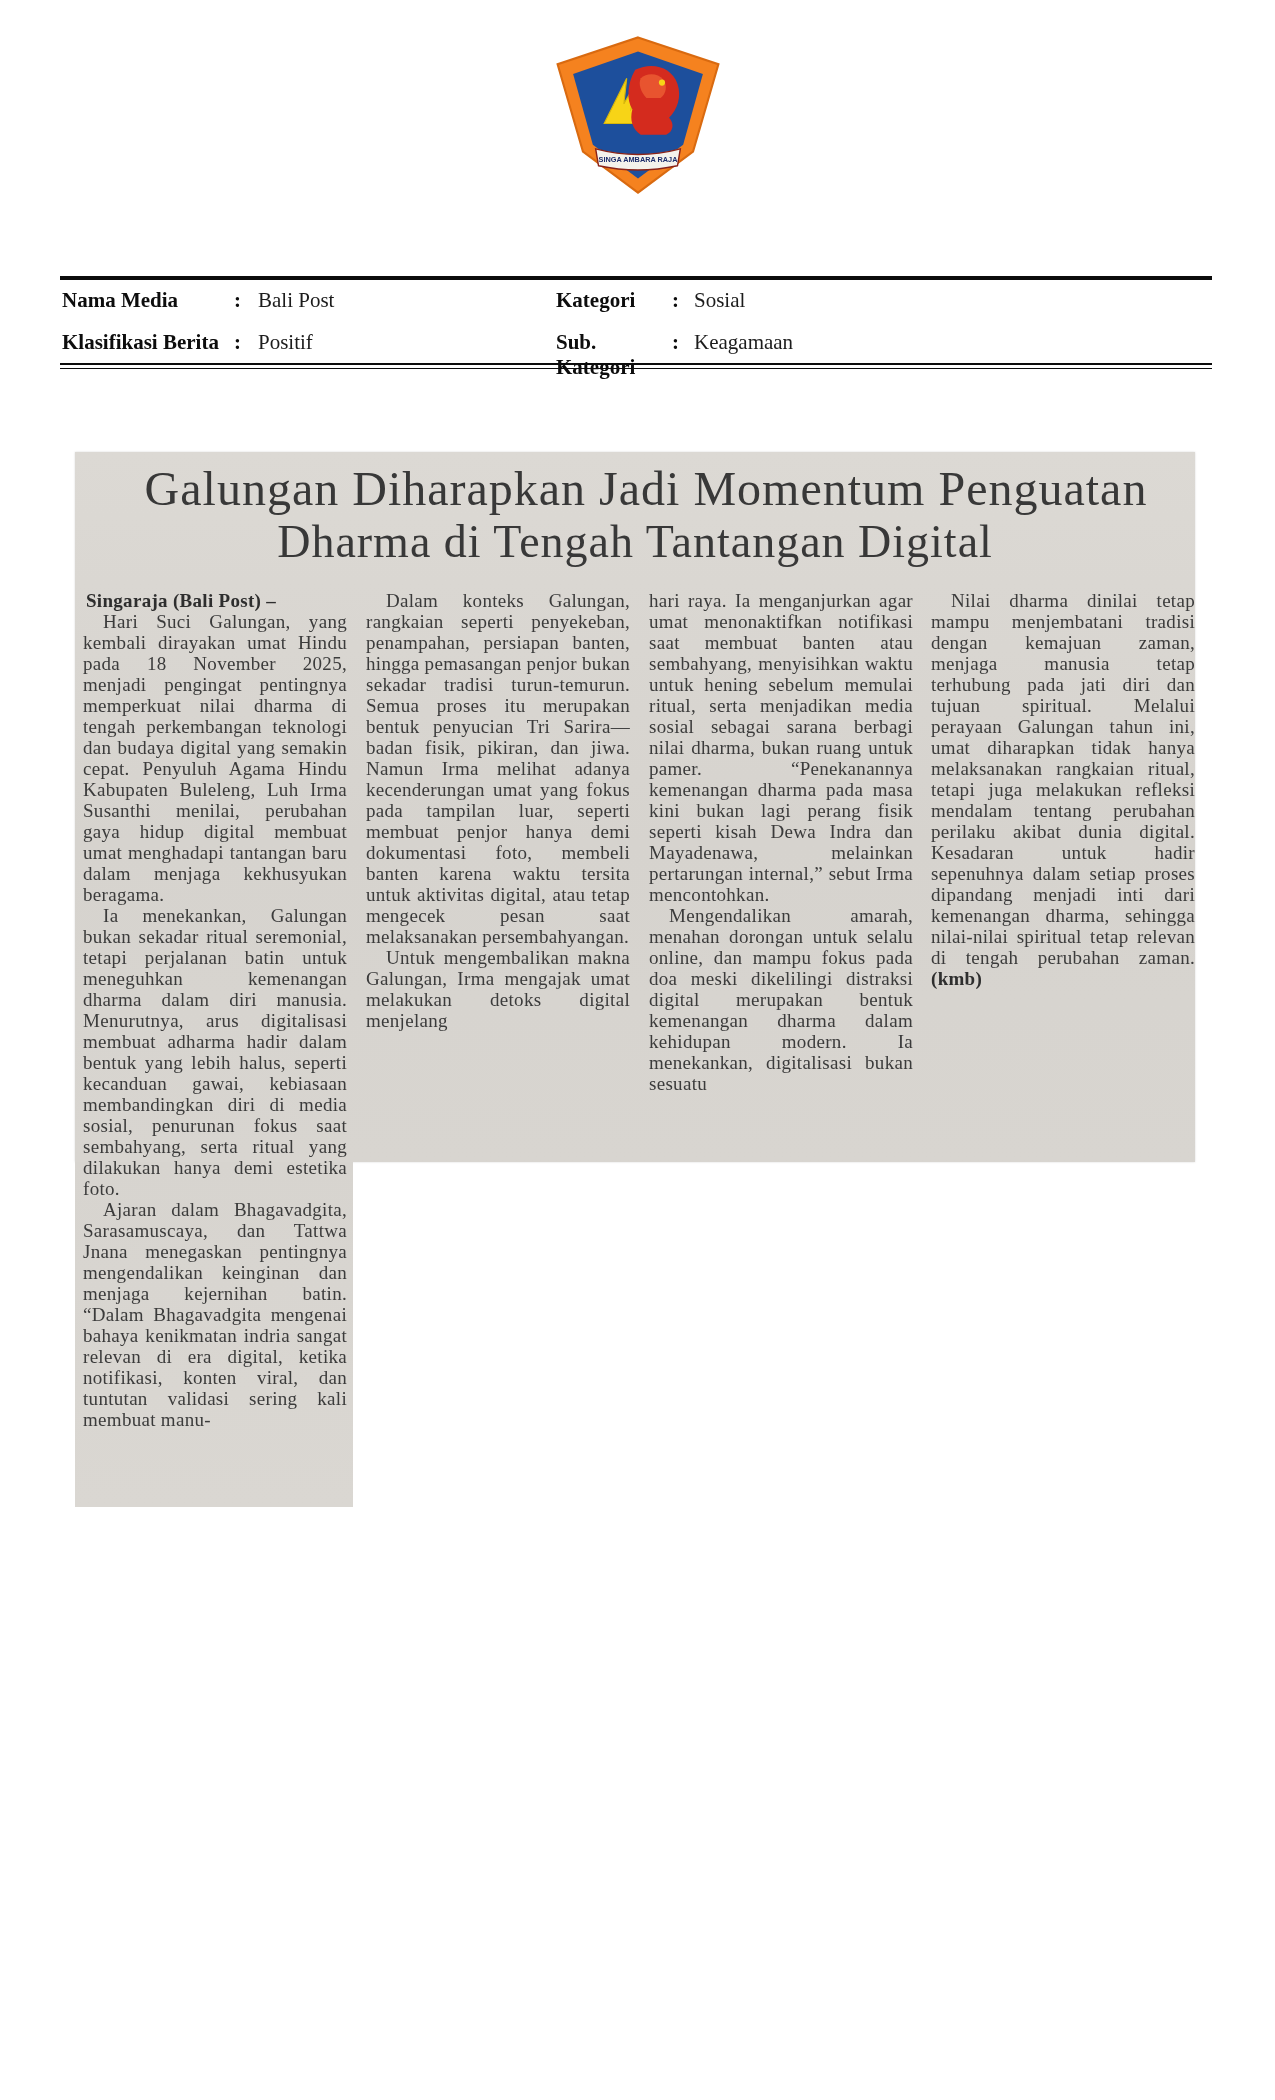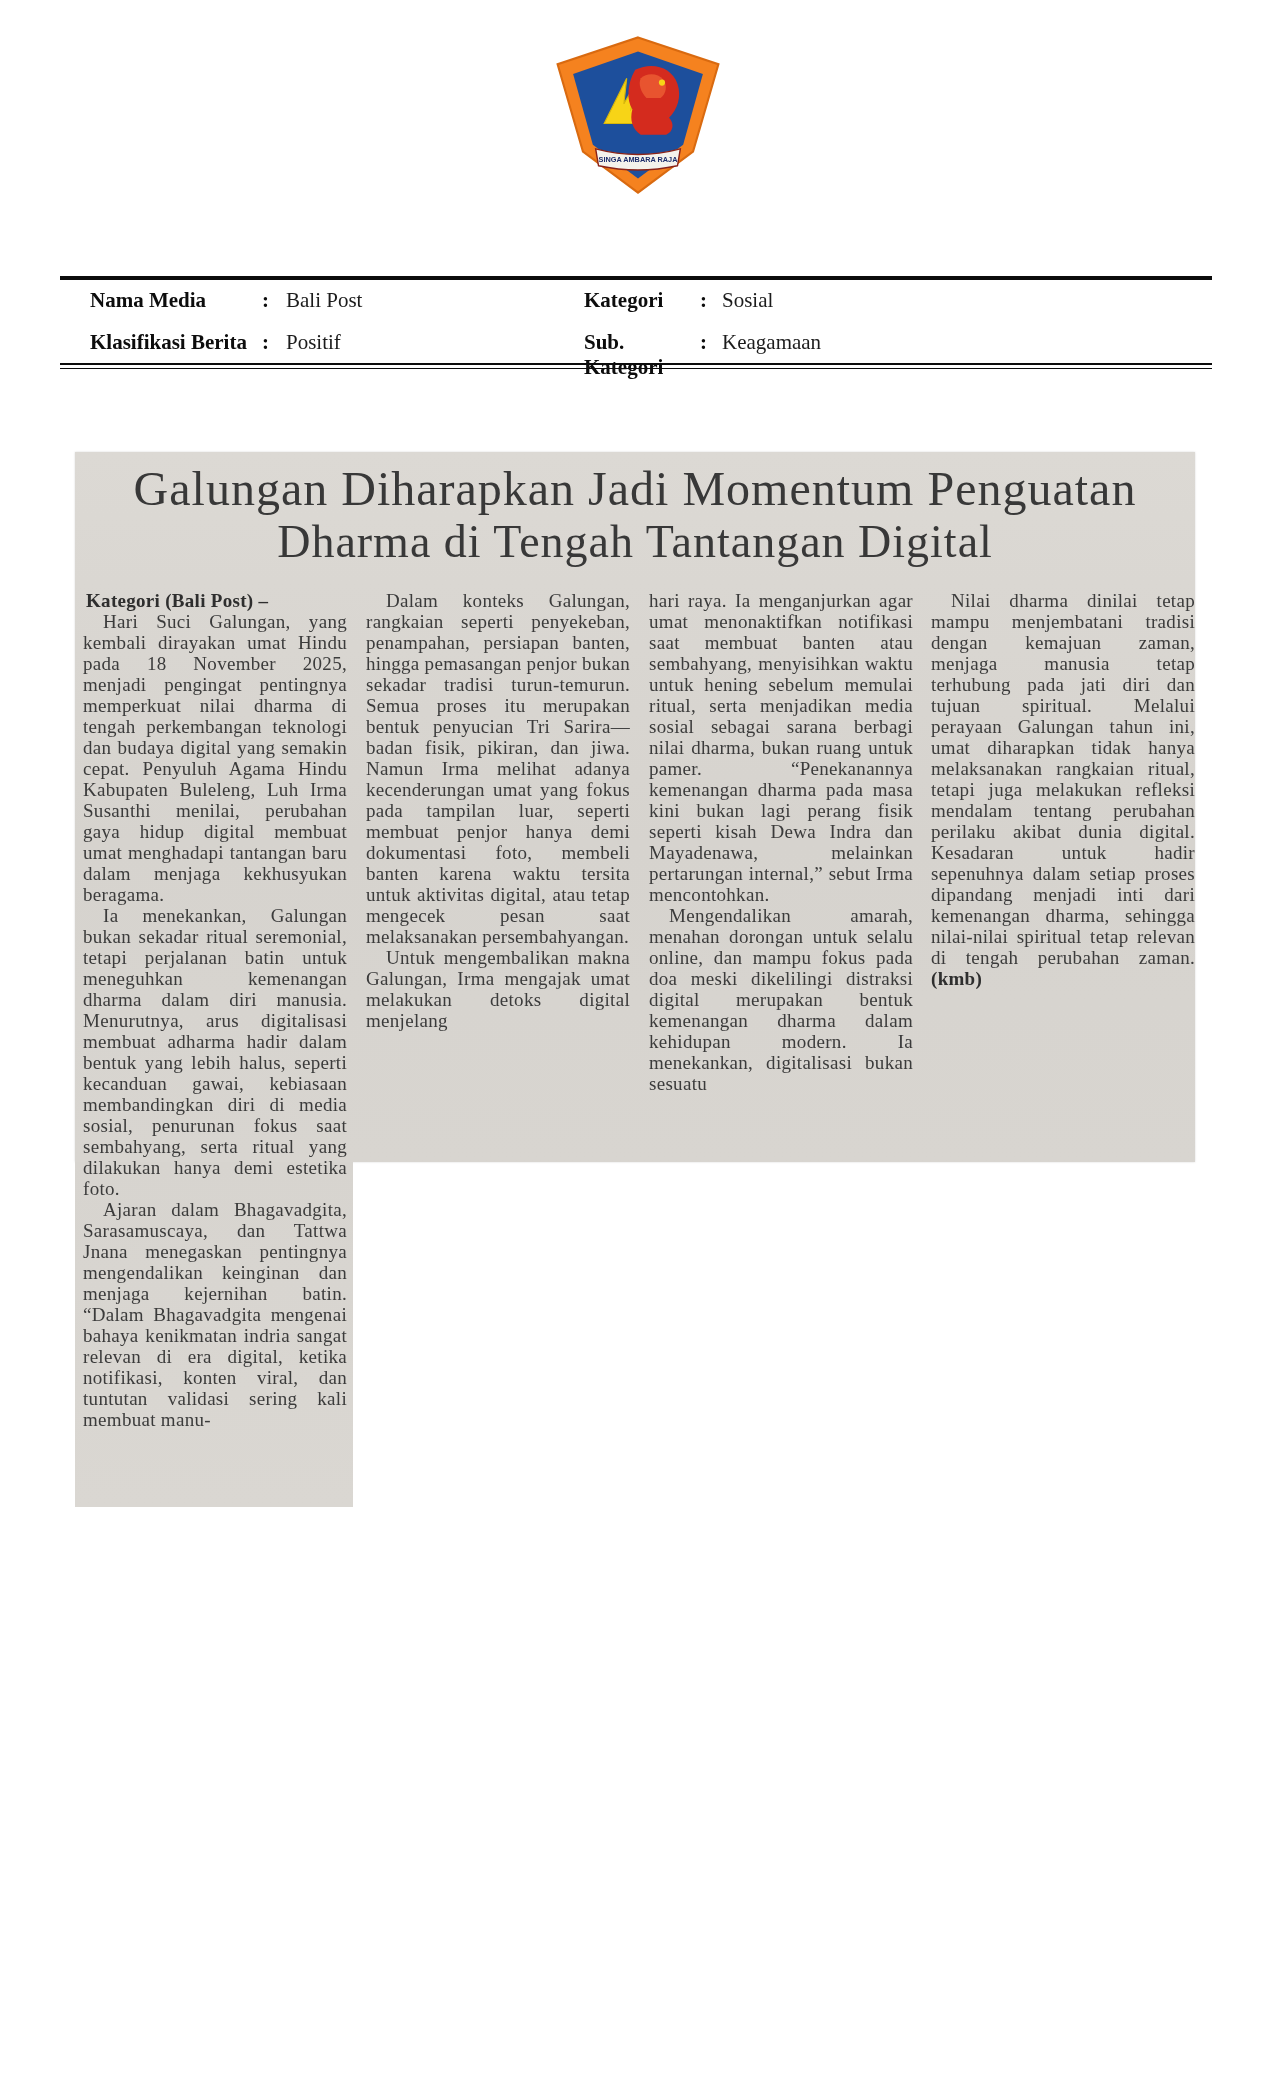--- a/index.html
+++ b/index.html
@@ -9,41 +9,41 @@
   }
   
   #logo{position:absolute;left:553px;top:36px;width:170px;height:158px;}
   #page-title{
     position:absolute;left:0;top:220px;width:1275px;text-align:center;
     font-size:31px;font-weight:bold;color:#0d0d0d;letter-spacing:.4px;
   }
   .rule-thick{position:absolute;left:60px;width:1152px;height:4px;background:#0c0c0c;}
   .rule-double{position:absolute;left:60px;width:1152px;height:6px;
     border-top:2px solid #0c0c0c;border-bottom:1.5px solid #0c0c0c;box-sizing:border-box;}
-  .meta-grid{position:absolute;display:grid;row-gap:17px;color:#0d0d0d;margin-left:28px;}
+  .meta-grid{position:absolute;display:grid;row-gap:17px;color:#0d0d0d;}
   #meta-left{left:62px;top:288px;grid-template-columns:172px 24px auto;}
   #meta-right{left:556px;top:288px;grid-template-columns:116px 22px auto;}
   .meta-label{font-weight:bold;font-size:21px;}
   .meta-colon{font-weight:bold;font-size:21px;}
   .meta-value{font-size:21px;color:#1c1c1c;}
   
   #clip-main{
     position:absolute;left:75px;top:452px;width:1120px;height:710px;
     background:linear-gradient(180deg,#dcd9d4 0%,#d6d3ce 55%,#d8d5d0 100%);
     box-shadow:0 0 2px rgba(0,0,0,.15);
   }
   #clip-tail{
     position:absolute;left:75px;top:1162px;width:278px;height:345px;
     background:linear-gradient(180deg,#d7d4cf 0%,#dad7d2 100%);
   }
   .headline{
     position:absolute;left:75px;width:1120px;text-align:center;
     color:#383838;font-family:"Liberation Serif",serif;
   }
-  #headline1{top:461px;font-size:48px;letter-spacing:1px;}
+  #headline1{top:461px;font-size:48px;letter-spacing:1px;padding-left:11px;}
   #headline2{top:515px;font-size:46px;letter-spacing:1px;}
   .np-col{
     position:absolute;top:590px;width:264px;text-align:justify;
     font-size:19px;line-height:21px;letter-spacing:.3px;color:#3b3b3b;
   }
   #col1{left:83px;}
   #col2{left:366px;}
   #col3{left:649px;}
   #col4{left:931px;}
   .np-col p{margin:0;text-indent:20px;}
@@ -105,21 +105,21 @@
     <span class="meta-value">Keagamaan</span>
   </div>
 
   <div id="clip-main"></div>
   <div id="clip-tail"></div>
 
   <div id="headline1" class="headline">Galungan Diharapkan Jadi Momentum Penguatan</div>
   <div id="headline2" class="headline">Dharma di Tengah Tantangan Digital</div>
 
   <div id="col1" class="np-col">
-    <p class="dateline">Kategori (Bali Post) –</p>
+    <p class="dateline">Singaraja (Bali Post) –</p>
     <p>Hari Suci Galungan, yang kembali dirayakan umat Hindu pada 18 November 2025, menjadi pengingat pentingnya memperkuat nilai dharma di tengah perkembangan teknologi dan budaya digital yang semakin cepat. Penyuluh Agama Hindu Kabupaten Buleleng, Luh Irma Susanthi menilai, perubahan gaya hidup digital membuat umat menghadapi tantangan baru dalam menjaga kekhusyukan beragama.</p>
     <p>Ia menekankan, Galungan bukan sekadar ritual seremonial, tetapi perjalanan batin untuk meneguhkan kemenangan dharma dalam diri manusia. Menurutnya, arus digitalisasi membuat adharma hadir dalam bentuk yang lebih halus, seperti kecanduan gawai, kebiasaan membandingkan diri di media sosial, penurunan fokus saat sembahyang, serta ritual yang dilakukan hanya demi estetika foto.</p>
     <p>Ajaran dalam Bhagavadgita, Sarasamuscaya, dan Tattwa Jnana menegaskan pentingnya mengendalikan keinginan dan menjaga kejernihan batin. “Dalam Bhagavadgita mengenai bahaya kenikmatan indria sangat relevan di era digital, ketika notifikasi, konten viral, dan tuntutan validasi sering kali membuat manu-</p>
   </div>
 
   <div id="col2" class="np-col">
     <p>Dalam konteks Galungan, rangkaian seperti penyekeban, penampahan, persiapan banten, hingga pemasangan penjor bukan sekadar tradisi turun-temurun. Semua proses itu merupakan bentuk penyucian Tri Sarira—badan fisik, pikiran, dan jiwa. Namun Irma melihat adanya kecenderungan umat yang fokus pada tampilan luar, seperti membuat penjor hanya demi dokumentasi foto, membeli banten karena waktu tersita untuk aktivitas digital, atau tetap mengecek pesan saat melaksanakan persembahyangan.</p>
     <p>Untuk mengembalikan makna Galungan, Irma mengajak umat melakukan detoks digital menjelang</p>
   </div>
 

